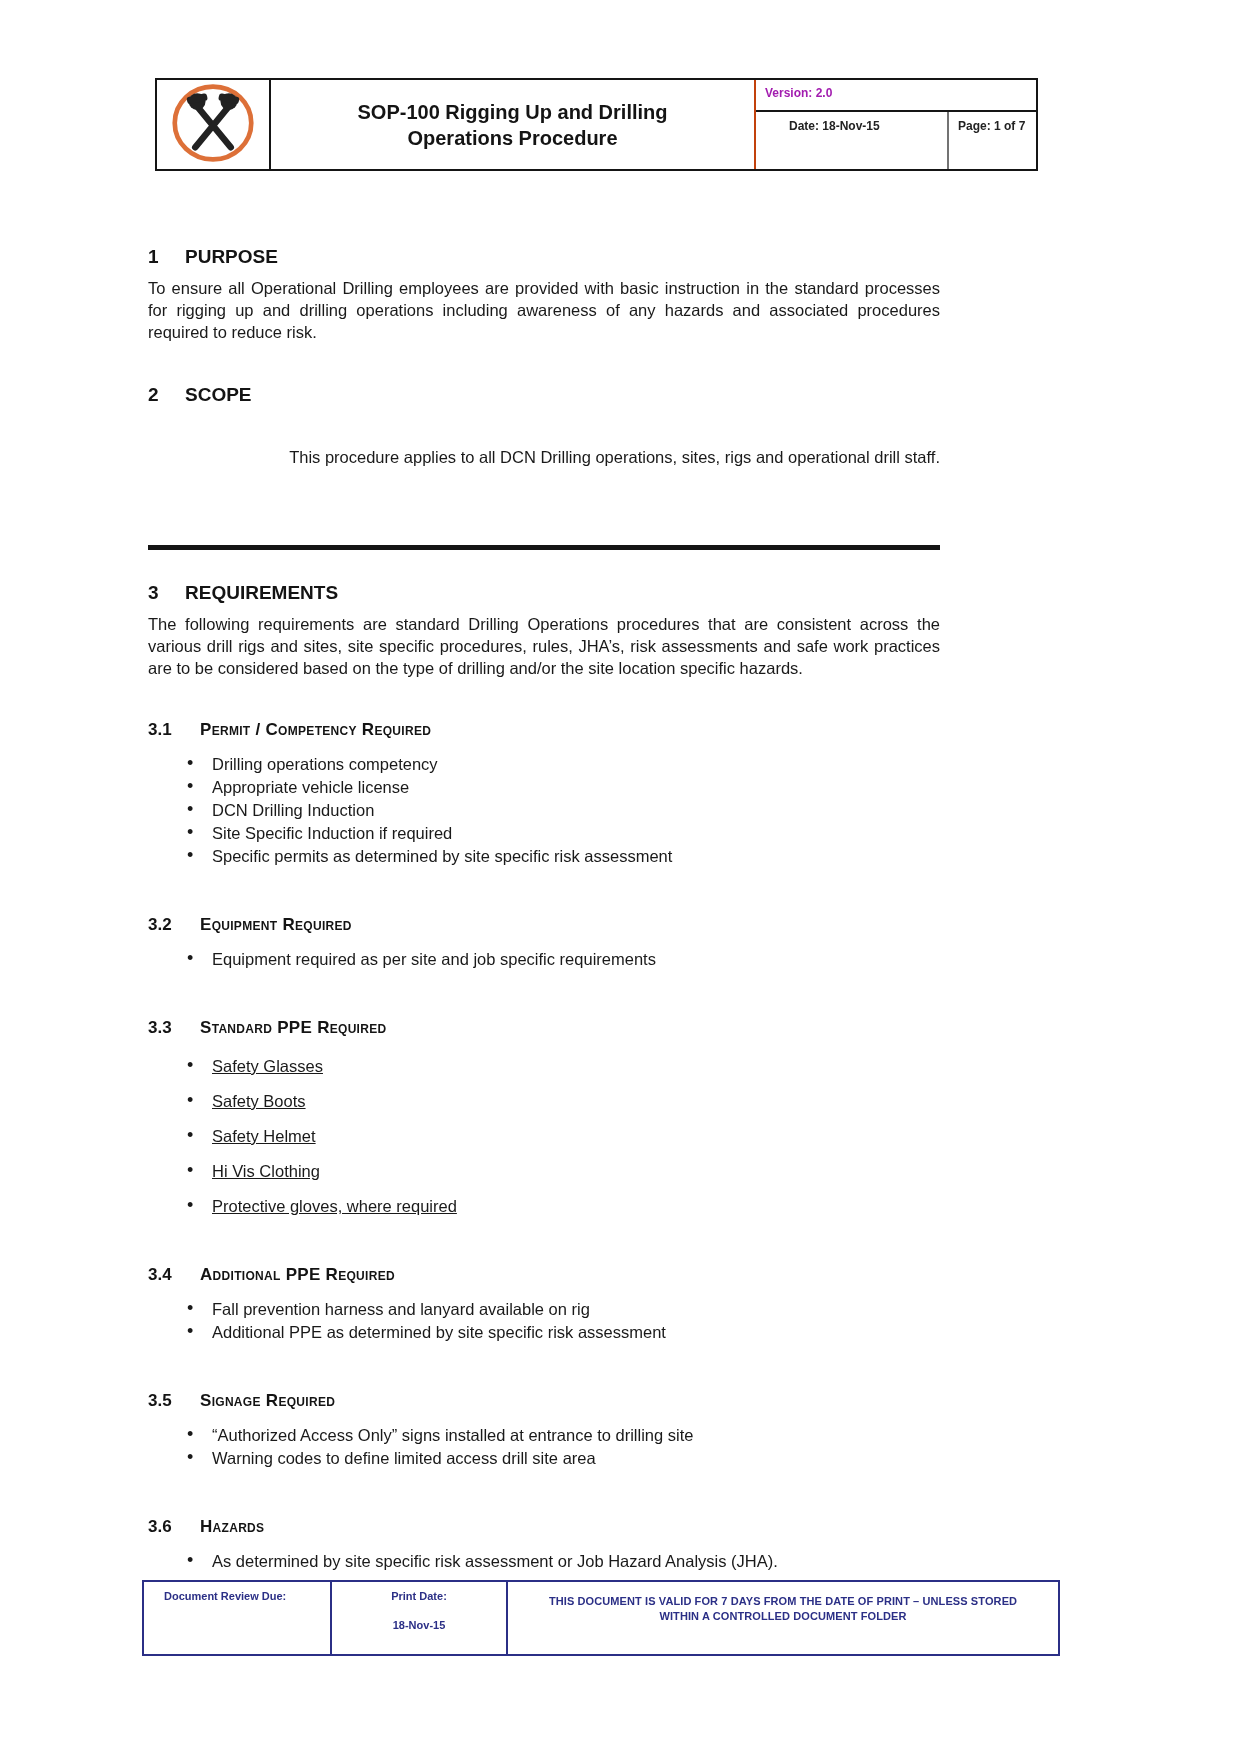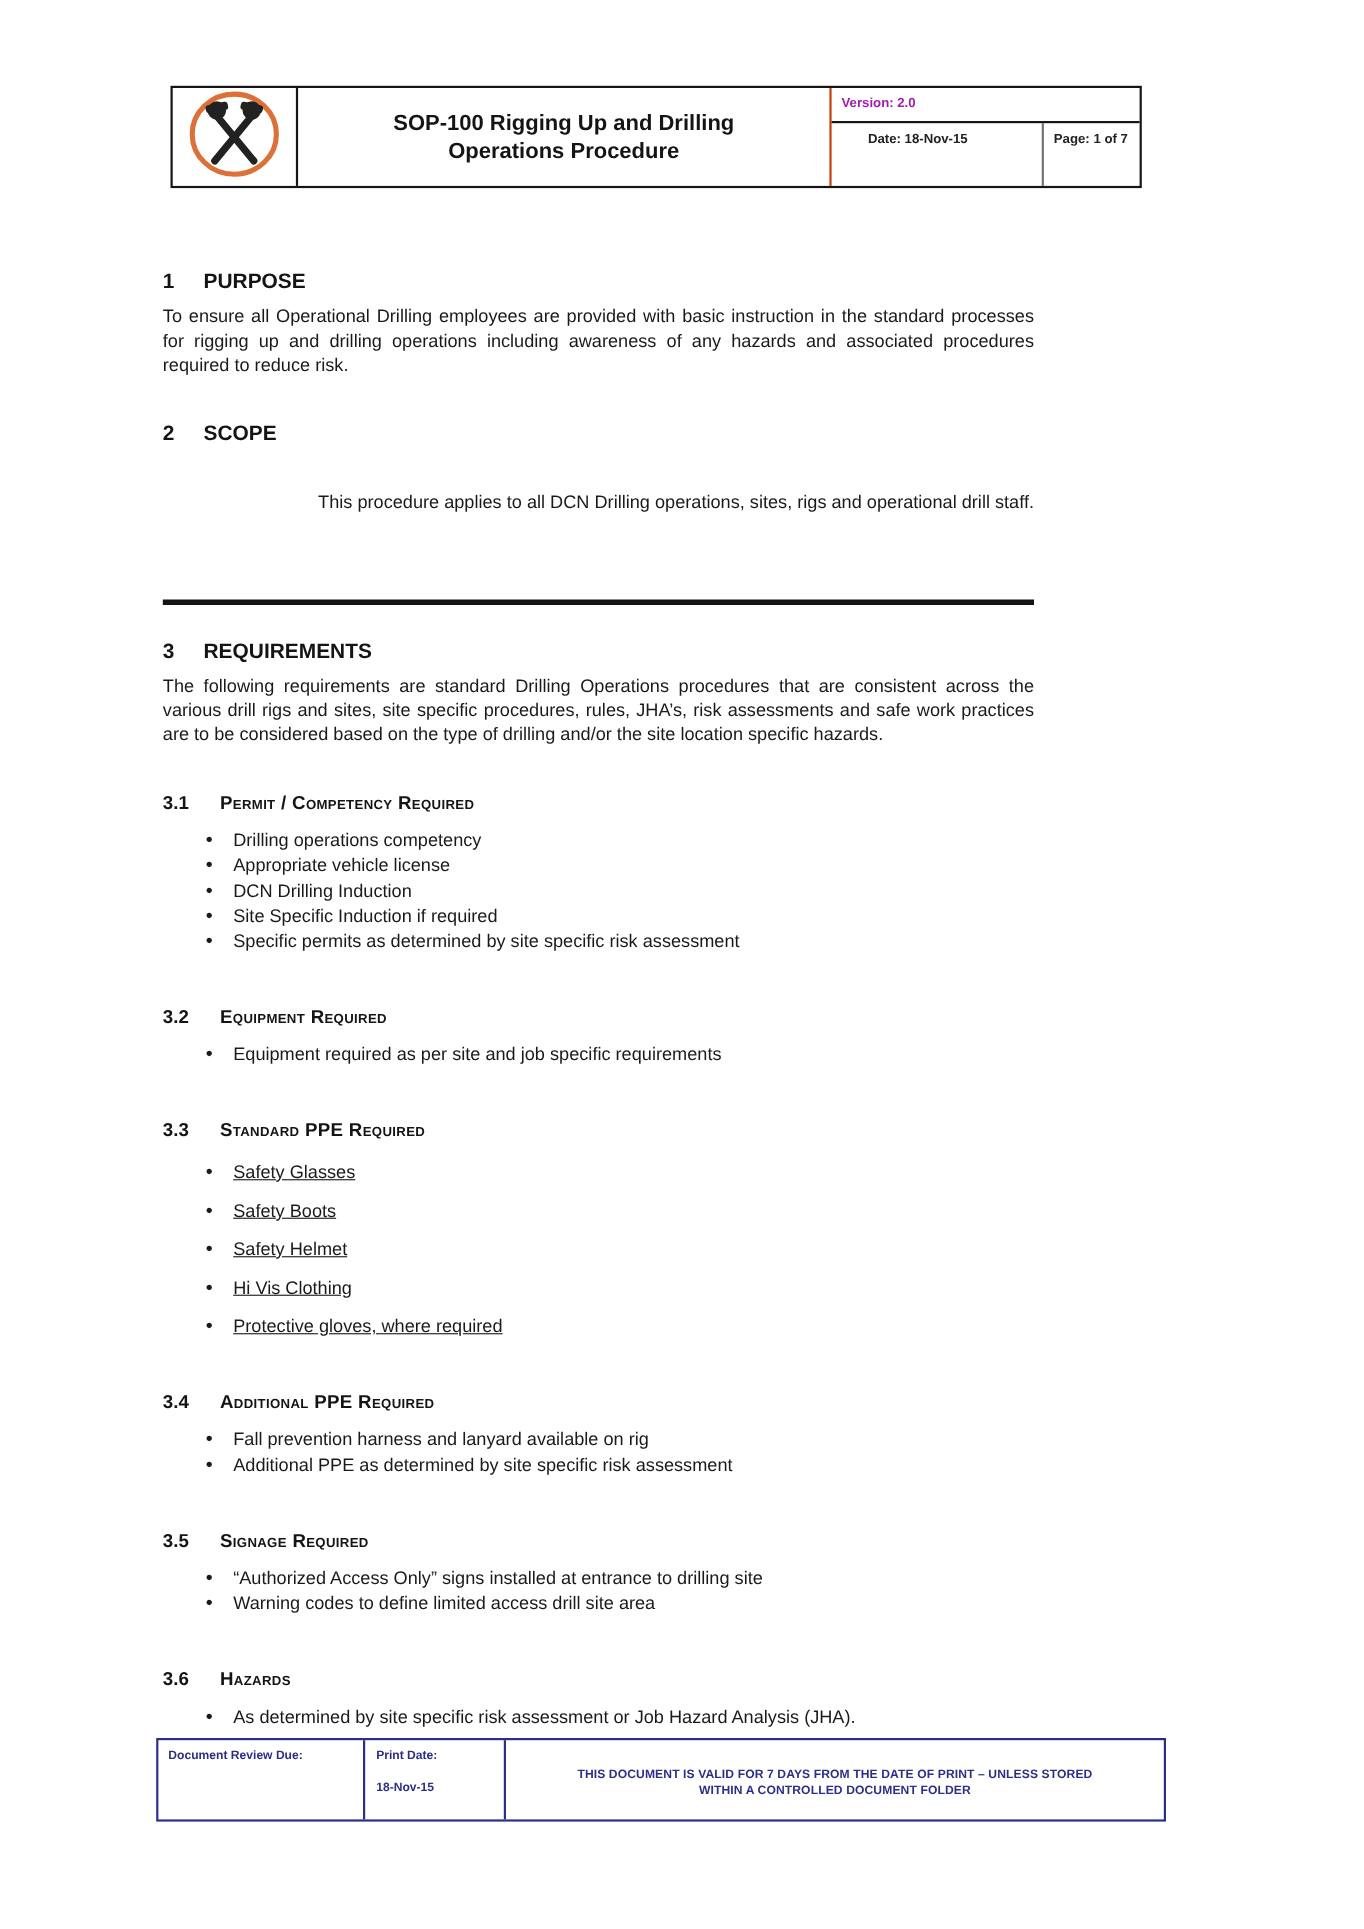--- a/index.html
+++ b/index.html
@@ -57,24 +57,24 @@
   ul.bullets li::before { content:"\2022"; position:absolute; left:2px; top:-1px; font-size:18px; }
   ul.bullets.loose { margin-top:17px;text-decoration:underline; }
   ul.bullets.loose li { margin-bottom:12px; }
 
   
   .doc-footer {
     position:absolute; left:142px; top:1580px; width:918px; height:76px;
     display:flex; border:2px solid var(--footer-navy, #2b2f86);
     color:var(--footer-navy, #2b2f86); box-sizing:border-box; background:#fff;
   }
-  .f-cell1 { width:188px; border-right:2px solid var(--footer-navy,#2b2f86); box-sizing:border-box; padding:8px 9px; font-size:11px; font-weight:bold; }
-  .f-cell2 { width:128px; border-right:2px solid var(--footer-navy,#2b2f86); box-sizing:border-box; padding:8px 10px; font-size:11px; font-weight:bold; }
+  .f-cell1 { width:188px; border-right:2px solid var(--footer-navy,#2b2f86); box-sizing:border-box; padding:8px 20px; font-size:11px; font-weight:bold; }
+  .f-cell2 { width:176px; border-right:2px solid var(--footer-navy,#2b2f86); box-sizing:border-box; padding:8px 10px; font-size:11px; font-weight:bold;text-align:center; }
   .f-cell2 .pd-value { margin-top:17px; }
-  .f-cell3 { flex:1; box-sizing:border-box; padding-top:24px; display:flex; justify-content:center; font-size:11px; font-weight:bold; text-align:center; }
+  .f-cell3 { flex:1; box-sizing:border-box; padding-top:12px; display:flex; justify-content:center; font-size:11px; font-weight:bold; text-align:center; }
   .f-cell3 .notice { max-width:470px; line-height:15px; letter-spacing:0.1px; }
 </style>
 </head>
 <body>
 
 <div class="page">
 
   <header class="doc-header">
     <div class="logo-cell">
       <span>

